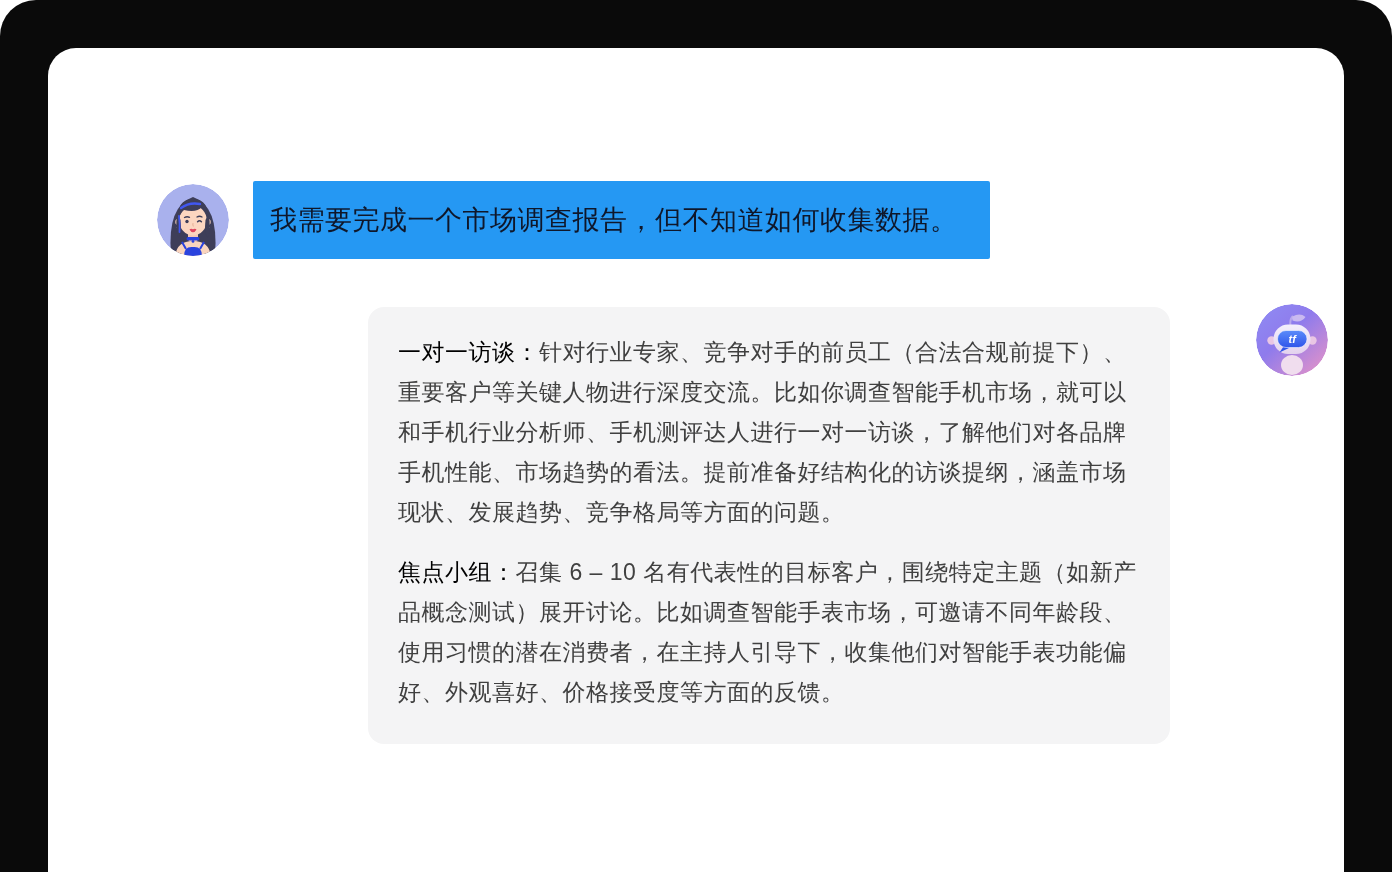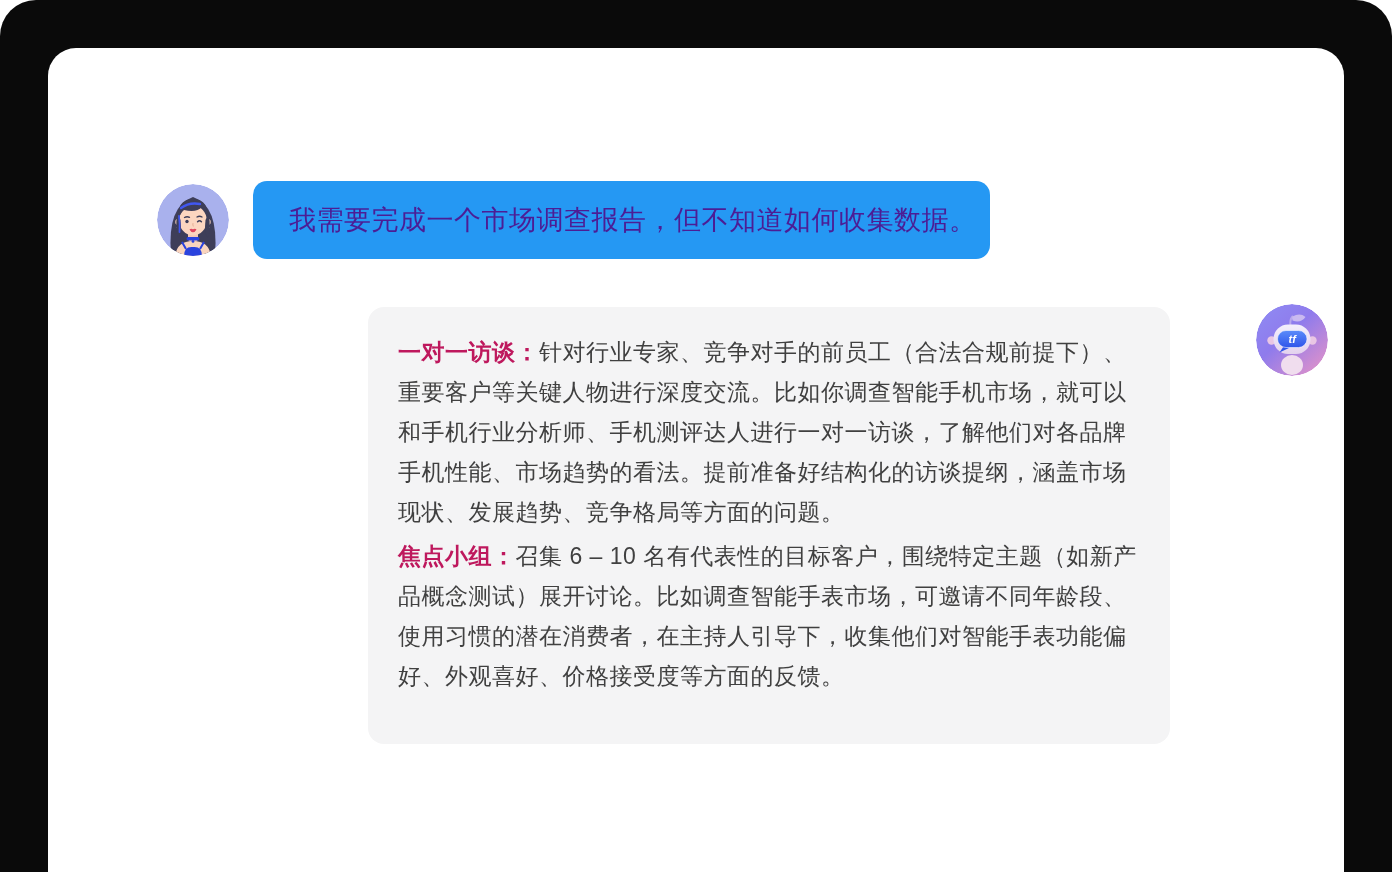--- a/index.html
+++ b/index.html
@@ -20,35 +20,35 @@
   }
   .avatar {
     position:absolute; width:72px; height:72px; border-radius:50%;
     overflow:hidden;
   }
   .avatar svg { display:block; width:72px; height:72px; }
   .user-avatar { left:109px; top:136px; }
   .ai-avatar   { left:1208px; top:256px; }
   .user-bubble {
     position:absolute; left:205px; top:133px; width:737px; height:78px;
-    background:#2598F3; border-radius:14px;
-    color:#4c1d95; font-size:27px; letter-spacing:0.5px;
+    background:#2598F3; border-radius:2px;
+    color:#0f172a; font-size:27px; letter-spacing:0.5px;
     display:flex; align-items:center;
-    padding:0 36px; box-sizing:border-box; white-space:nowrap;
+    padding:0 17px; box-sizing:border-box; white-space:nowrap;
   }
   .ai-bubble {
     position:absolute; left:320px; top:259px; width:802px; height:437px;
     background:#F4F4F5; border-radius:16px;
     padding:25px 30px; box-sizing:border-box;
     color:#404040; font-size:23px; line-height:40px;
     letter-spacing:0.5px; overflow:hidden;
   }
   .ai-bubble p { margin:0; }
-  .ai-bubble p + p { margin-top:4px; }
-  .ai-bubble strong { color:#be185d; font-weight:700; }
+  .ai-bubble p + p { margin-top:20px; }
+  .ai-bubble strong { color:#000000; font-weight:400; }
 </style>
 </head>
 <body>
 
 <div class="frame">
   <div class="card">
 
     <div class="avatar user-avatar">
       <svg viewBox="0 0 72 72" aria-hidden="true">
         <defs>

